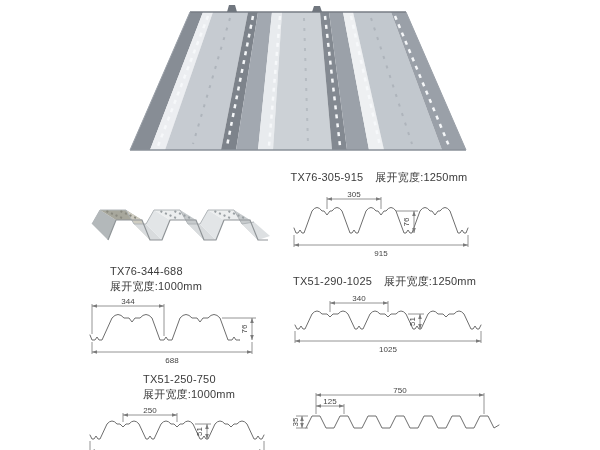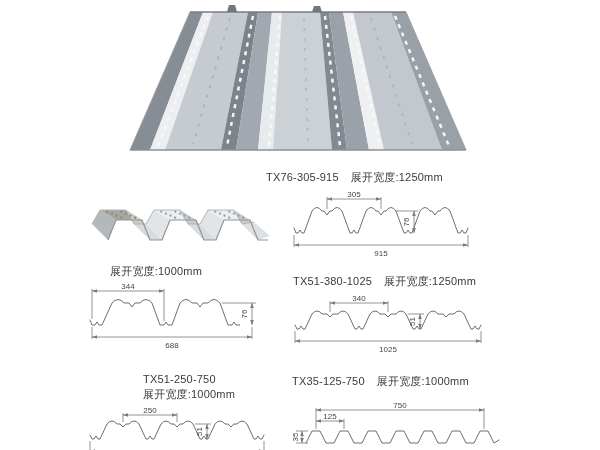--- a/index.html
+++ b/index.html
@@ -79,21 +79,21 @@
         <line x1="36" y1="52" x2="20" y2="45" stroke="#8a8a80" stroke-width="2" stroke-dasharray="2 3"></line>
         <line x1="50" y1="52" x2="34" y2="45" stroke="#8a8a80" stroke-width="2" stroke-dasharray="2 3"></line>
         <line x1="90" y1="52" x2="74" y2="45" stroke="#9aa0a4" stroke-width="2" stroke-dasharray="2 3"></line>
         <line x1="104" y1="52" x2="88" y2="45" stroke="#9aa0a4" stroke-width="2" stroke-dasharray="2 3"></line>
         <line x1="144" y1="52" x2="128" y2="45" stroke="#9aa0a4" stroke-width="2" stroke-dasharray="2 3"></line>
         <line x1="158" y1="52" x2="142" y2="45" stroke="#9aa0a4" stroke-width="2" stroke-dasharray="2 3"></line>
       </g>
     </svg>
   </div>
 
-  <div class="block" style="left:266px;top:170px;">
+  <div class="block" style="left:266px;top:170px;text-align:center;">
     <div class="dlabel">
       <span class="model">TX76-305-915</span><span>展开宽度:1250mm</span>
     </div>
     <svg width="200" height="72" viewBox="0 0 200 72" style="margin:4px 0 0 26px">
       <path class="profile" d="M2,39 L4,44 l2,0 l2,-3 l2,3 l2,0 L20,22 q5,-7 10,0 l2,0 l3,4 l3,-4 l2,0 q5,-7 10,0 L58,44 l2,0 l2,-3 l2,3 l2,0 L74,22 q5,-7 10,0 l2,0 l3,4 l3,-4 l2,0 q5,-7 10,0 L112,44 l2,0 l2,-3 l2,3 l2,0 L128,22 q5,-7 10,0 l2,0 l3,4 l3,-4 l2,0 q5,-7 10,0 L166,44 l2,0 l2,-3 l2,3 l2,0 L176,39"></path>
       <g>
         <path class="dim" d="M35,8 L35,20 M89,8 L89,20 M35,10 L89,10"></path>
         <polygon class="arr" points="35,10 40,8.2 40,11.8"></polygon>
           <polygon class="arr" points="89,10 84,8.2 84,11.8"></polygon>
         <text x="62" y="7.5" text-anchor="middle">305</text>
@@ -108,20 +108,21 @@
         <path class="dim" d="M2,46 L2,58 M176,46 L176,58 M2,56 L176,56"></path>
         <polygon class="arr" points="2,56 7,54.2 7,57.8"></polygon>
           <polygon class="arr" points="176,56 171,54.2 171,57.8"></polygon>
         <text x="89" y="67" text-anchor="middle">915</text>
       </g>
     </svg>
   </div>
 
   <div class="block" style="left:88px;top:264px;">
     <div class="dlabel" style="margin-left:22px">
+      <div>TX76-344-688</div>
       <div>展开宽度:1000mm</div>
     </div>
     <svg width="196" height="72" viewBox="0 0 196 72" style="margin-top:2px">
       <path class="profile" d="M2,39 L4,44 l3,0 l2,-3 l2,3 l3,0 L24,22 q6,-7 12,0 l5,0 l3,4 l3,-4 l5,0 q6,-7 12,0 L72,44 l4,0 l2,-3 l2,3 l4,0 L92,22 q6,-7 12,0 l5,0 l3,4 l3,-4 l5,0 q6,-7 12,0 L140,44 l4,0 l2,-3 l2,3 l4,0 L152,44"></path>
       <g>
         <path class="dim" d="M4,8 L4,38 M76,8 L76,40 M4,10 L76,10"></path>
         <polygon class="arr" points="4,10 9,8.2 9,11.8"></polygon>
           <polygon class="arr" points="76,10 71,8.2 71,11.8"></polygon>
         <text x="40" y="7.5" text-anchor="middle">344</text>
       </g>
@@ -135,21 +136,21 @@
         <path class="dim" d="M4,46 L4,58 M164,46 L164,58 M4,56 L164,56"></path>
         <polygon class="arr" points="4,56 9,54.2 9,57.8"></polygon>
           <polygon class="arr" points="164,56 159,54.2 159,57.8"></polygon>
         <text x="84" y="67" text-anchor="middle">688</text>
       </g>
     </svg>
   </div>
 
   <div class="block" style="left:293px;top:274px;">
     <div class="dlabel">
-      <span class="model">TX51-380-1025</span><span>展开宽度:1250mm</span>
+      <span class="model">TX51-290-1025</span><span>展开宽度:1250mm</span>
     </div>
     <svg width="212" height="64" viewBox="0 0 212 64" style="margin-top:4px">
       <path class="profile" d="M2,32 L4,36 l2,0 l2,-3 l2,3 l2,0 L19,21 q5,-6 10,0 l5,0 l3,3 l3,-3 l5,0 q5,-6 10,0 L62,36 l2,0 l2,-3 l2,3 l2,0 L77,21 q5,-6 10,0 l5,0 l3,3 l3,-3 l5,0 q5,-6 10,0 L120,36 l2,0 l2,-3 l2,3 l2,0 L135,21 q5,-6 10,0 l5,0 l3,3 l3,-3 l5,0 q5,-6 10,0 L178,36 l2,0 l2,-3 l2,3 l2,0 L188,32"></path>
       <g>
         <path class="dim" d="M37,8 L37,19 M95,8 L95,19 M37,10 L95,10"></path>
         <polygon class="arr" points="37,10 42,8.2 42,11.8"></polygon>
           <polygon class="arr" points="95,10 90,8.2 90,11.8"></polygon>
         <text x="66" y="7.5" text-anchor="middle">340</text>
       </g>
       <g>
@@ -189,23 +190,20 @@
       <g>
         <path class="dim" d="M2,37 L2,49 M176,37 L176,49 M2,47 L176,47"></path>
         <polygon class="arr" points="2,47 7,45.2 7,48.8"></polygon>
           <polygon class="arr" points="176,47 171,45.2 171,48.8"></polygon>
         <text x="89" y="58" text-anchor="middle">750</text>
       </g>
     </svg>
   </div>
 
   <div class="block" style="left:292px;top:374px;">
-    <div class="dlabel">
-      <span class="model">TX35-125-750</span><span>展开宽度:1000mm</span>
-    </div>
     <svg width="215" height="58" viewBox="0 0 215 58" style="margin-top:8px">
       <path class="profile" d="M14,46 L20,34 l8,0 L34,46 l8,0 L48,34 l8,0 L62,46 l8,0 L76,34 l8,0 L90,46 l8,0 L104,34 l8,0 L118,46 l8,0 L132,34 l8,0 L146,46 l8,0 L160,34 l8,0 L174,46 l8,0 L188,34 l8,0 L202,46 L207,43"></path>
       <g>
         <path class="dim" d="M24,11 L24,32 M192,11 L192,32 M24,13 L192,13"></path>
         <polygon class="arr" points="24,13 29,11.2 29,14.8"></polygon>
           <polygon class="arr" points="192,13 187,11.2 187,14.8"></polygon>
         <text x="108" y="10.5" text-anchor="middle">750</text>
       </g>
       <g>
         <path class="dim" d="M52,22 L52,32 M24,24 L52,24"></path>

